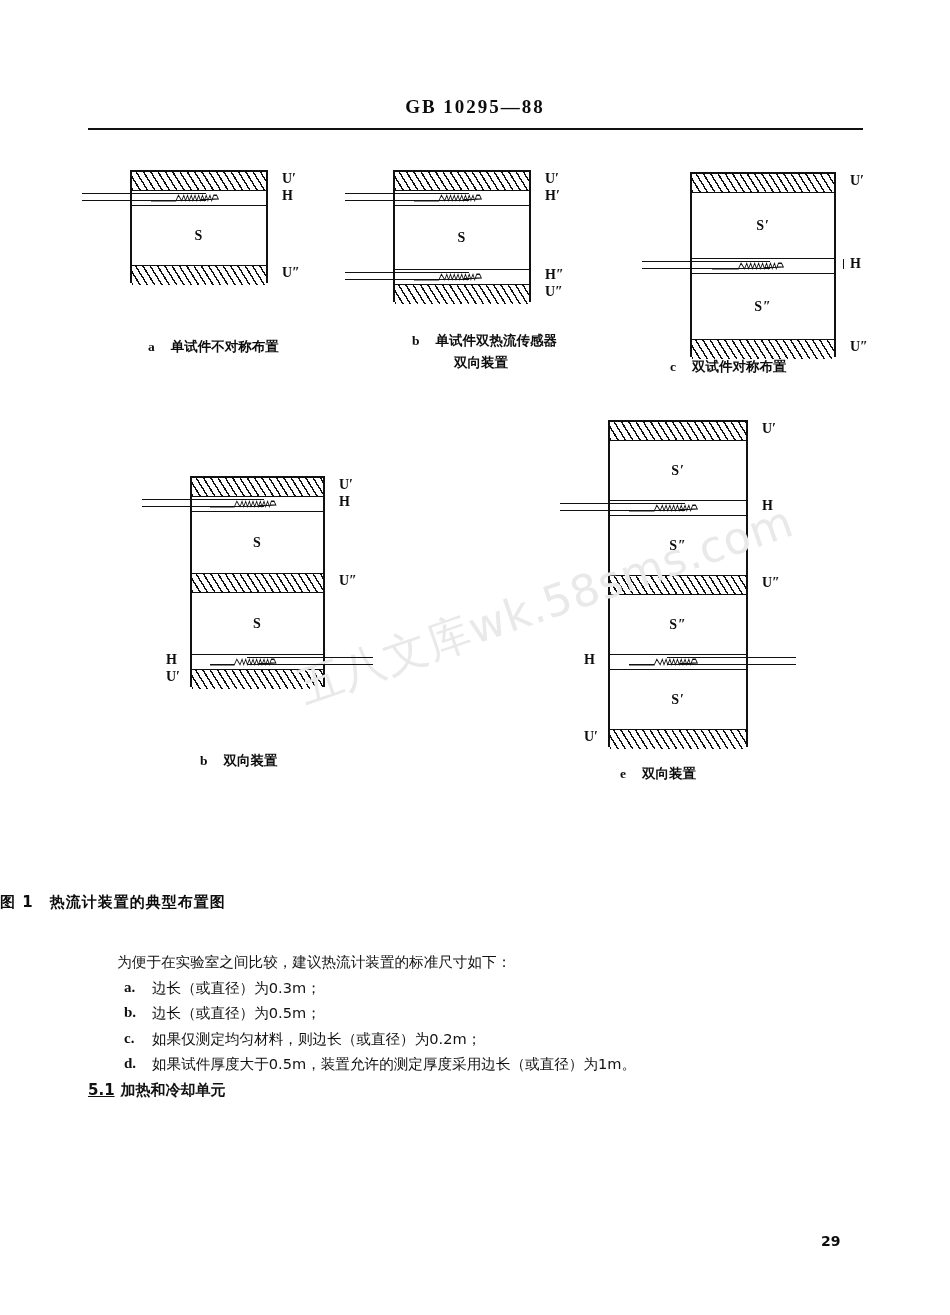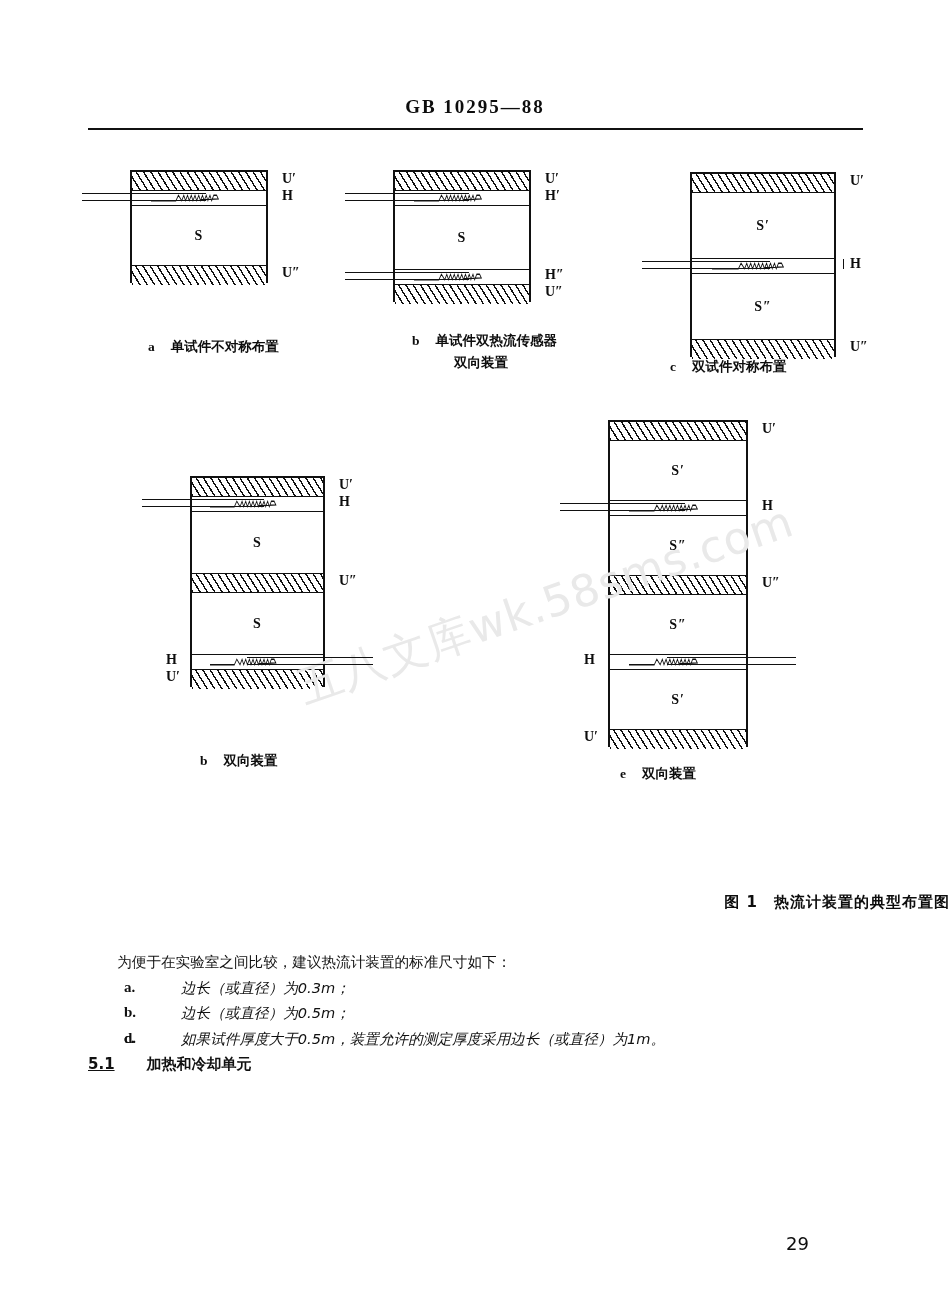--- a/index.html
+++ b/index.html
@@ -150,21 +150,21 @@
   .caption .l2 {
     display: block;
     margin-left: 42px;
     margin-top: 4px;
   }
 
   
   .figtitle {
     position: absolute;
     left: 0; width: 950px;
-    text-align: right;
+    text-align: left;
     font-family: "DejaVu Sans", sans-serif;
     font-weight: bold;
     font-size: 15px;
     letter-spacing: 1px;
     z-index: 3;
   }
   .figlegend {
     position: absolute;
     left: 0; width: 950px;
     text-align: center;
@@ -195,36 +195,36 @@
     position: relative;
     white-space: nowrap;
   }
   .listrow .mk {
     position: absolute;
     left: 36px;
     font-family: "Liberation Serif", serif;
     font-weight: bold;
     font-size: 15px;
   }
-  .listrow .tx { display: inline-block; margin-left: 57px; font-style: italic; }
+  .listrow .tx { display: inline-block; margin-left: 28px; }
   .secnum {
     font-family: "DejaVu Sans", sans-serif;
     font-weight: bold;
     font-size: 15px;
   }
   .sechead { margin: 0; font-weight: bold; }
-  .sechead .num { margin-right: 32px; text-decoration: underline; }
+  .sechead .num { margin-right: 6px; text-decoration: underline; }
 
   .pagenum {
     position: absolute;
-    left: 786px;
+    left: 821px;
     top: 1233px;
     font-family: "DejaVu Sans", sans-serif;
-    font-weight: normal;
-    font-size: 18px;
+    font-weight: bold;
+    font-size: 14px;
     z-index: 3;
   }
 </style>
 </head>
 <body>
 
 <div class="page">
 
   <div class="watermark">五八文库wk.58sms.com</div>
 
@@ -384,21 +384,21 @@
       <div class="caption" style="left: 620px; top: 765px;"><span class="ltr">e</span><span>双向装置</span></div>
     </div>
 
   <div class="figtitle" style="top:893px;">图 1　热流计装置的典型布置图</div>
 
   <div class="body" style="top:949px;">
     <p class="para">为便于在实验室之间比较，建议热流计装置的标准尺寸如下：</p>
     <div id="size-list">
         <div class="listrow"><span class="mk">a.</span><span class="tx">边长（或直径）为0.3m；</span></div>
         <div class="listrow"><span class="mk">b.</span><span class="tx">边长（或直径）为0.5m；</span></div>
-        <div class="listrow"><span class="mk">c.</span></div>
+        <div class="listrow"><span class="mk">c.</span><span class="tx">如果仅测定均匀材料，则边长（或直径）为0.2m；</span></div>
         <div class="listrow"><span class="mk">d.</span><span class="tx">如果试件厚度大于0.5m，装置允许的测定厚度采用边长（或直径）为1m。</span></div>
       </div>
     <p class="sechead"><span class="secnum num">5.1</span><span class="secnum">加热和冷却单元</span></p>
   </div>
 
   <div class="pagenum">29</div>
 
 </div>
 
 </body></html>

